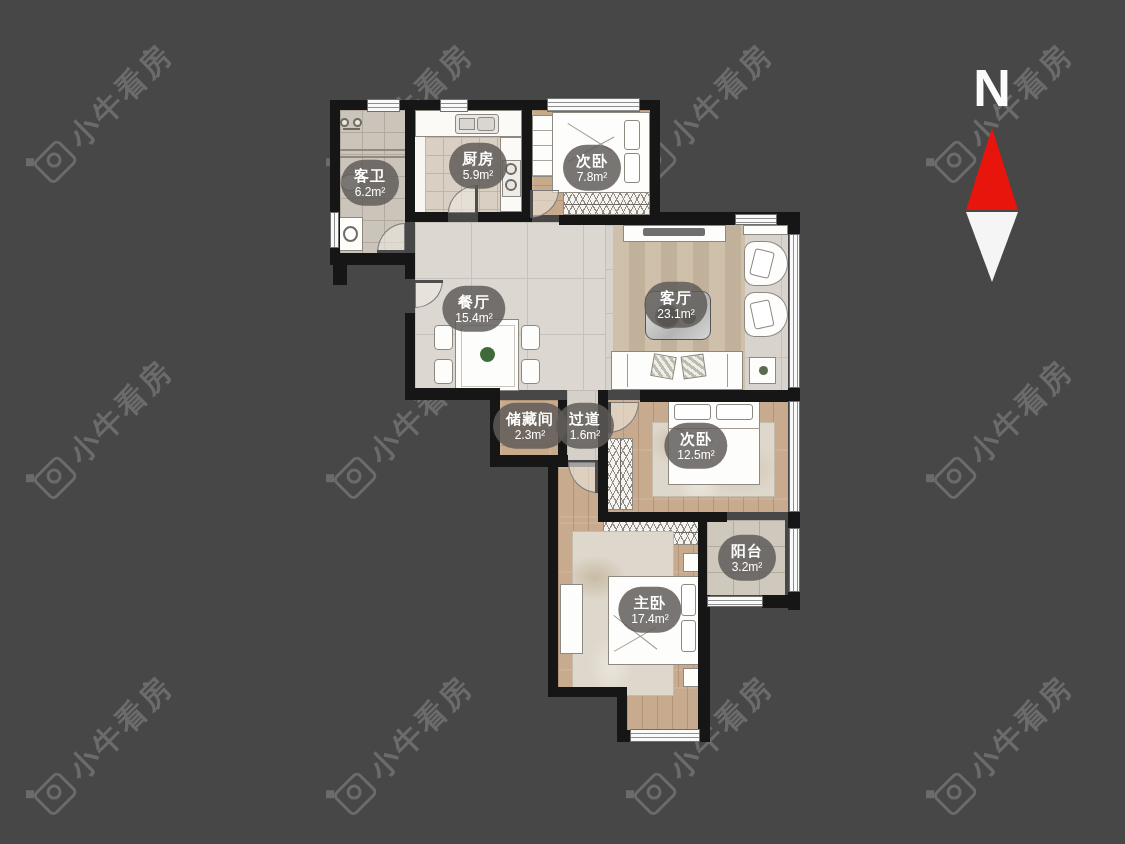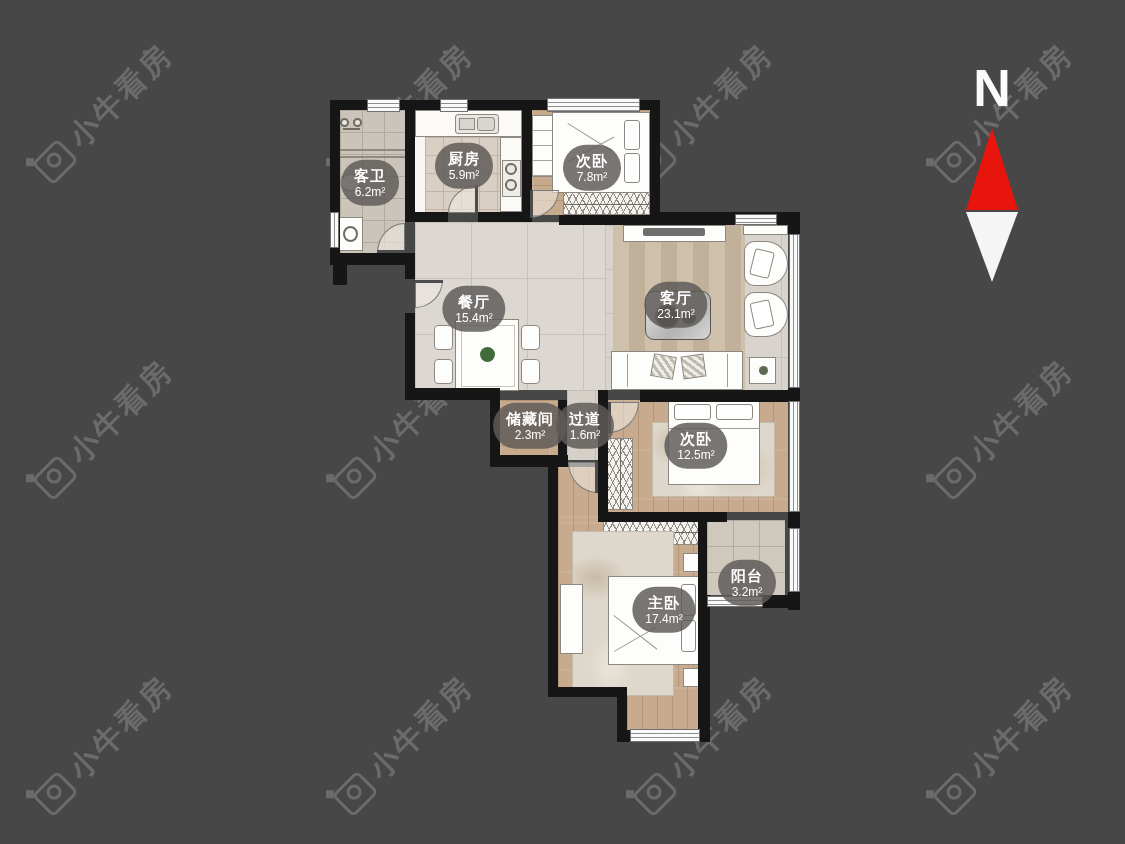--- a/index.html
+++ b/index.html
@@ -251,21 +251,21 @@
     <div class="leaf" style="left:85px;top:185px;width:28px;height:3px"></div>
     <div class="door" style="left:238px;top:367px;width:30px;height:31px;border-radius:0 0 0 100%"></div>
     <div class="leaf" style="left:265px;top:367px;width:3px;height:31px"></div>
     <div class="door" style="left:278px;top:307px;width:31px;height:31px;border-radius:0 0 100% 0"></div>
     <div class="leaf" style="left:278px;top:307px;width:3px;height:31px"></div>
 
     <div class="pill" style="left:40px;top:88px">
         <div class="nm">客卫</div>
         <div class="ar">6.2m²</div>
       </div>
-    <div class="pill" style="left:134px;top:71px">
+    <div class="pill" style="left:148px;top:71px">
         <div class="nm">厨房</div>
         <div class="ar">5.9m²</div>
       </div>
     <div class="pill" style="left:262px;top:73px">
         <div class="nm">次卧</div>
         <div class="ar">7.8m²</div>
       </div>
     <div class="pill" style="left:144px;top:214px">
         <div class="nm">餐厅</div>
         <div class="ar">15.4m²</div>
@@ -279,25 +279,25 @@
         <div class="ar">2.3m²</div>
       </div>
     <div class="pill" style="left:255px;top:331px">
         <div class="nm">过道</div>
         <div class="ar">1.6m²</div>
       </div>
     <div class="pill" style="left:366px;top:351px">
         <div class="nm">次卧</div>
         <div class="ar">12.5m²</div>
       </div>
-    <div class="pill" style="left:417px;top:488px">
+    <div class="pill" style="left:417px;top:463px">
         <div class="nm">阳台</div>
         <div class="ar">3.2m²</div>
       </div>
-    <div class="pill" style="left:334px;top:515px">
+    <div class="pill" style="left:320px;top:515px">
         <div class="nm">主卧</div>
         <div class="ar">17.4m²</div>
       </div>
   </div>
 
   <div id="compass-n">N</div>
   <svg id="compass-svg" width="64" height="170">
     <polygon points="32,10 6,92 58,92" fill="#e8150d"></polygon>
     <polygon points="6,94 58,94 32,164" fill="#f5f5f5"></polygon>
   </svg>

